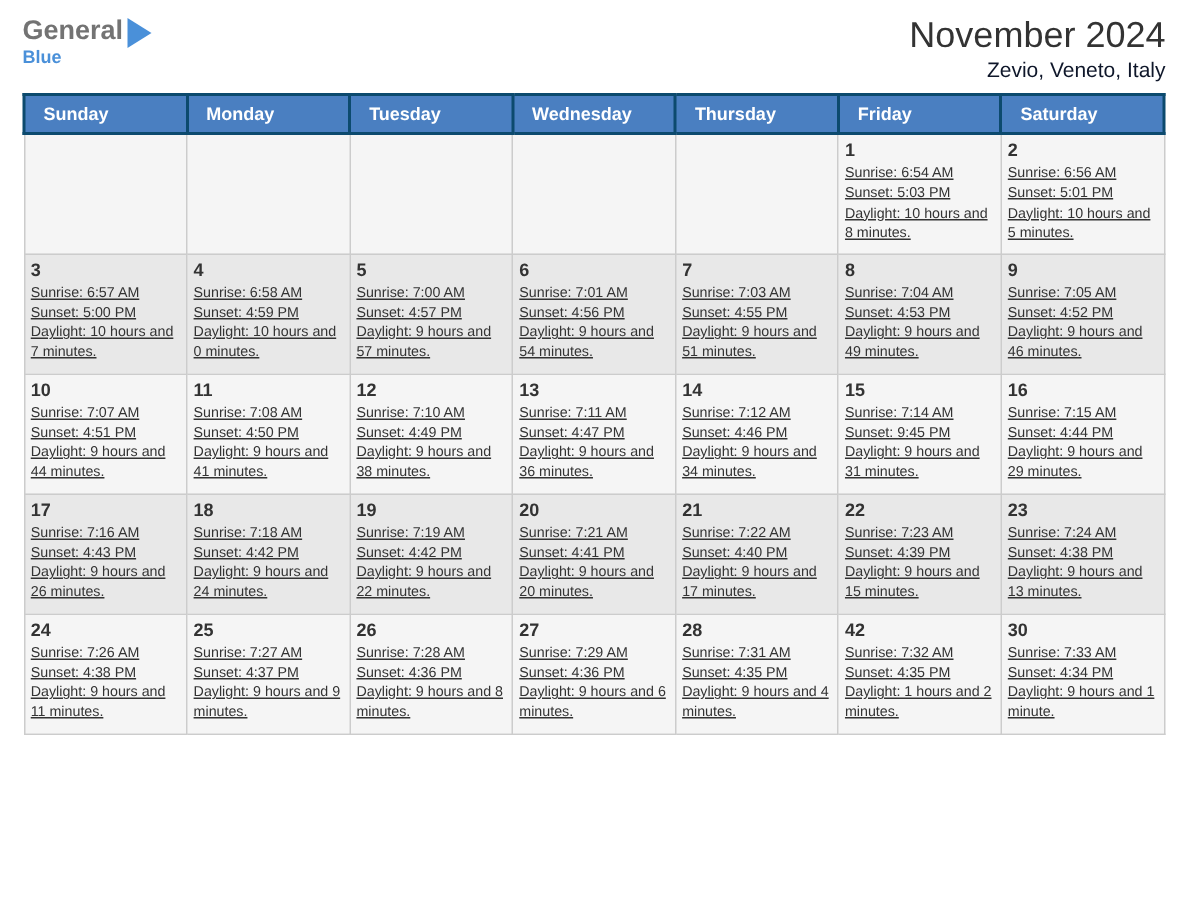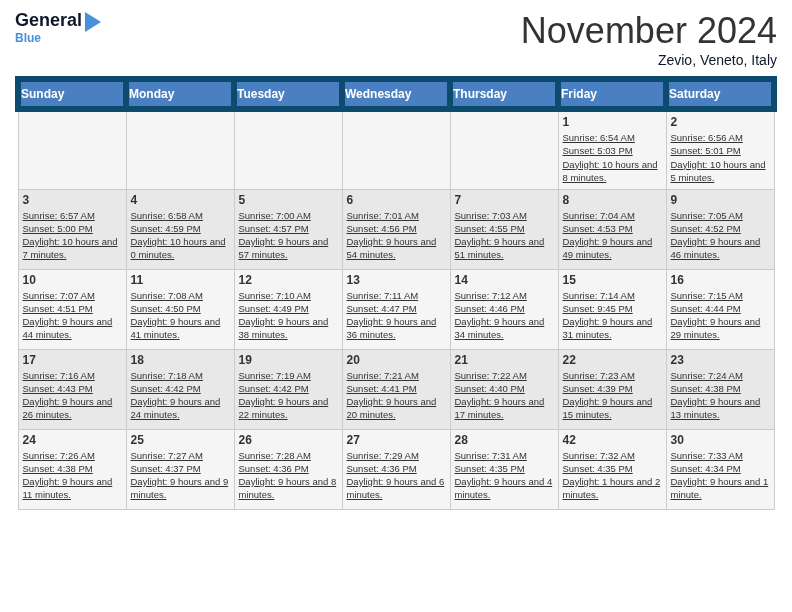--- a/index.html
+++ b/index.html
@@ -24,57 +24,57 @@
       display: flex;
       align-items: center;
     }
     .logo-text {
       font-size: 18px;
       font-weight: bold;
       color: #333;
       line-height: 1.1;
     }
     .logo-text span {
-      color: #0f172a;
+      color: #737373;
       margin-top: 40px;
     }
     .logo-arrow {
       width: 0;
       height: 0;
       border-top: 10px solid transparent;
       border-bottom: 10px solid transparent;
       border-left: 16px solid #4a90d9;
       margin-left: 3px;
       margin-top: 2px;
     }
     .title-block {
       text-align: right;
     }
     .month-title {
-      font-size: 36px;
+      font-size: 24px;
       font-weight: normal;
       color: #333;
     }
     .subtitle {
       font-size: 14px;
       color: #0f172a;
     }
     table {
       width: 100%;
       border-collapse: collapse;
       table-layout: fixed;
     }
     thead tr th {
       background-color: #4a7fc1;
       color: #fff;
       font-size: 12px;
       font-weight: bold;
-      padding: 5px 0;
+      padding: 5px 12px;
       text-align: left;
-      border: 6px solid #0c4a6e;
+      border: 2px solid #0c4a6e;
     }
     tbody tr td {
       vertical-align: top;
       border: 1px solid #ccc;
       padding: 3px 4px;
       font-size: 9.5px;
       color: #333;
       height: 80px;
     }
     tbody tr:nth-child(odd) td {

